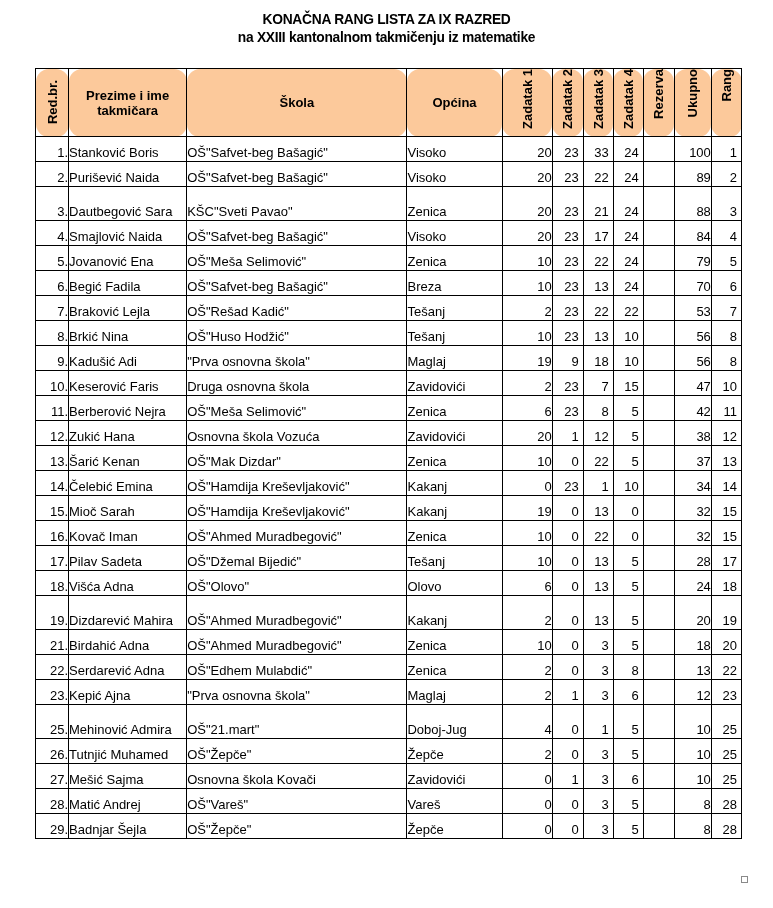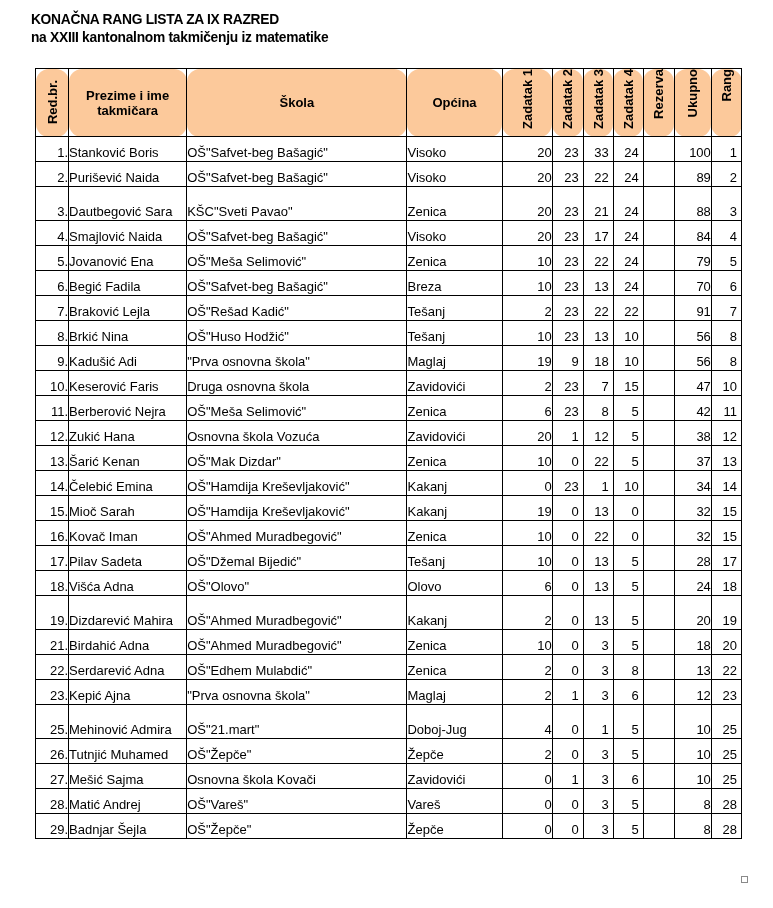--- a/index.html
+++ b/index.html
@@ -1,18 +1,18 @@
 <!DOCTYPE html>
 <html><head>
 <meta charset="utf-8">
 <style>
   html, body { margin: 0; padding: 0; background: #ffffff; }
   body { width: 773px; height: 908px; position: relative; overflow: hidden;
          font-family: "Liberation Sans", sans-serif; color: #000; }
-  .title-block { position: absolute; left: 0; top: 10px; width: 773px; text-align: left; }
+  .title-block { position: absolute; left: 0; top: 10px; width: 773px; text-align: center; }
   .title-line { font-family: "Liberation Sans", sans-serif; font-weight: bold; font-size: 15px;
                 line-height: 18px; letter-spacing: -0.3px; transform: scaleX(0.92); }
   table.rang { position: absolute; left: 35px; top: 68px; border-collapse: collapse;
                table-layout: fixed; width: 707px; }
   table.rang th, table.rang td { border: 1px solid #000; padding: 0; }
   table.rang th { background: #fcc99b; font-weight: bold; font-size: 13px; height: 67px; border-radius: 13px; }
   .hdr-h { text-align: center; vertical-align: middle; line-height: 15px; }
   .vtext { writing-mode: vertical-rl; transform: rotate(180deg); white-space: nowrap;
            display: inline-block; font-weight: bold; font-size: 13px; }
   .v-wrap { height: 67px; display: flex; align-items: flex-start; justify-content: center; }
@@ -178,21 +178,21 @@
       <tr>
     <td class="rb">7.</td>
     <td class="txt">Braković Lejla</td>
     <td class="txt">OŠ"Rešad Kadić"</td>
     <td class="txt">Tešanj</td>
     <td class="num">2</td>
     <td class="num sm">23</td>
     <td class="num sm">22</td>
     <td class="num sm">22</td>
     <td class="num sm"></td>
-    <td class="num">91</td>
+    <td class="num">53</td>
     <td class="num sm">7</td>
   </tr>
       <tr>
     <td class="rb">8.</td>
     <td class="txt">Brkić Nina</td>
     <td class="txt">OŠ"Huso Hodžić"</td>
     <td class="txt">Tešanj</td>
     <td class="num">10</td>
     <td class="num sm">23</td>
     <td class="num sm">13</td>

